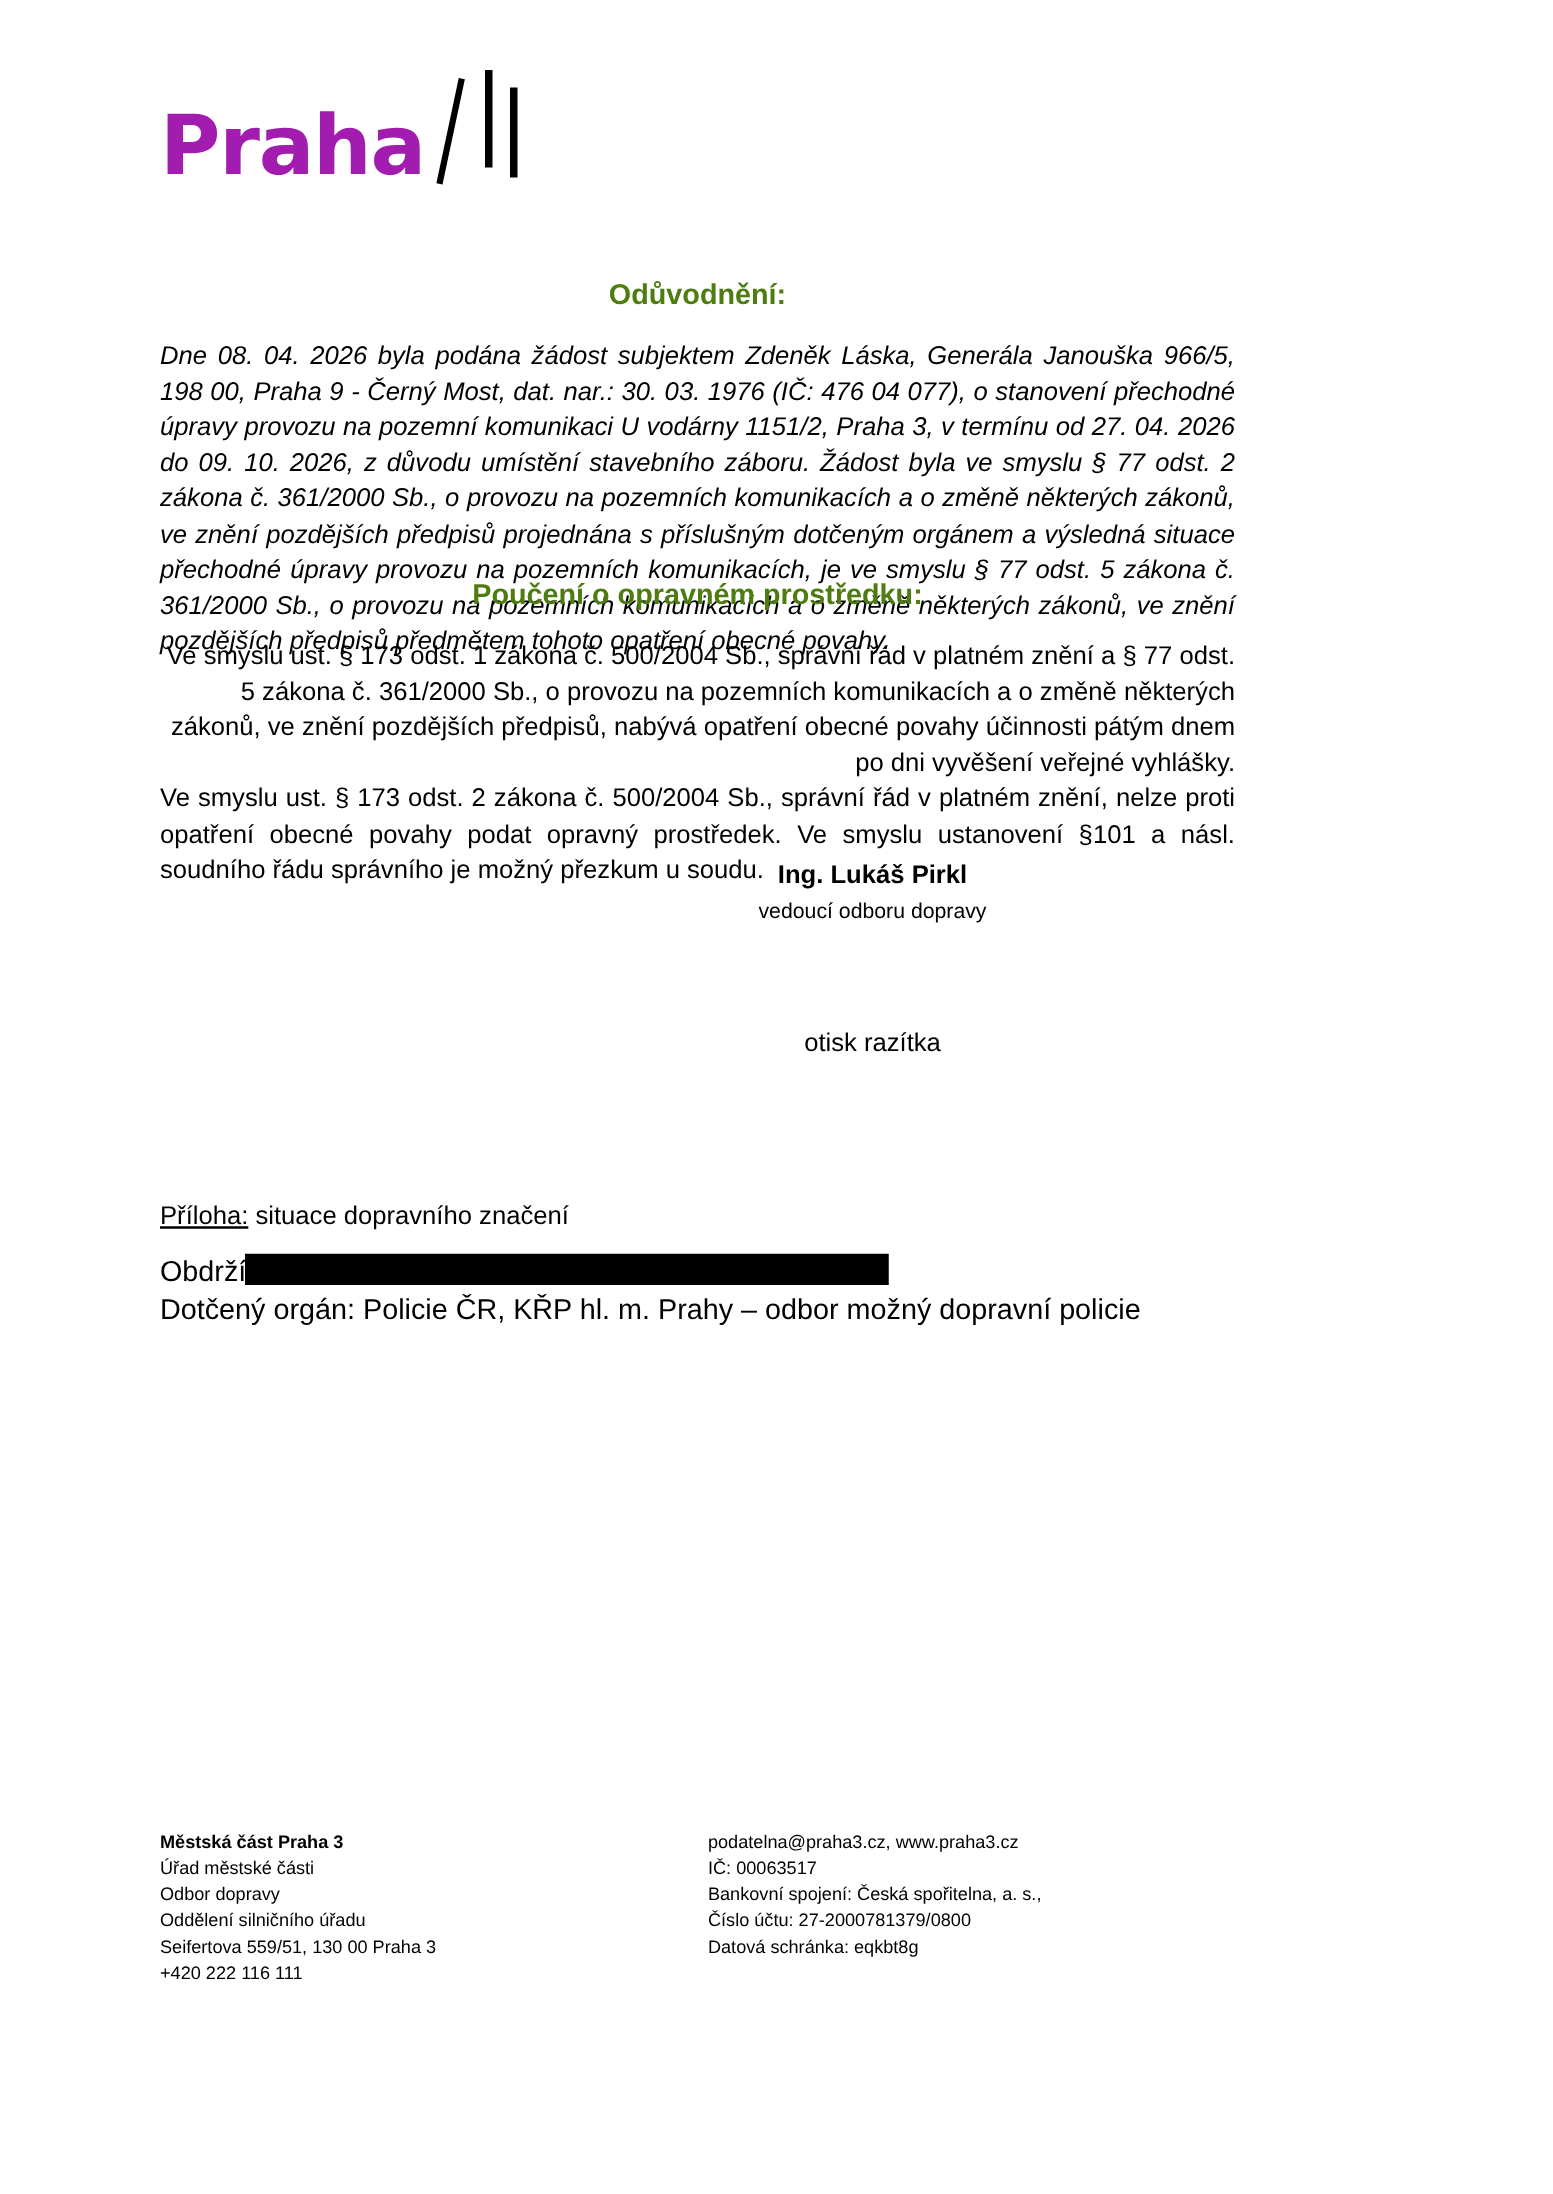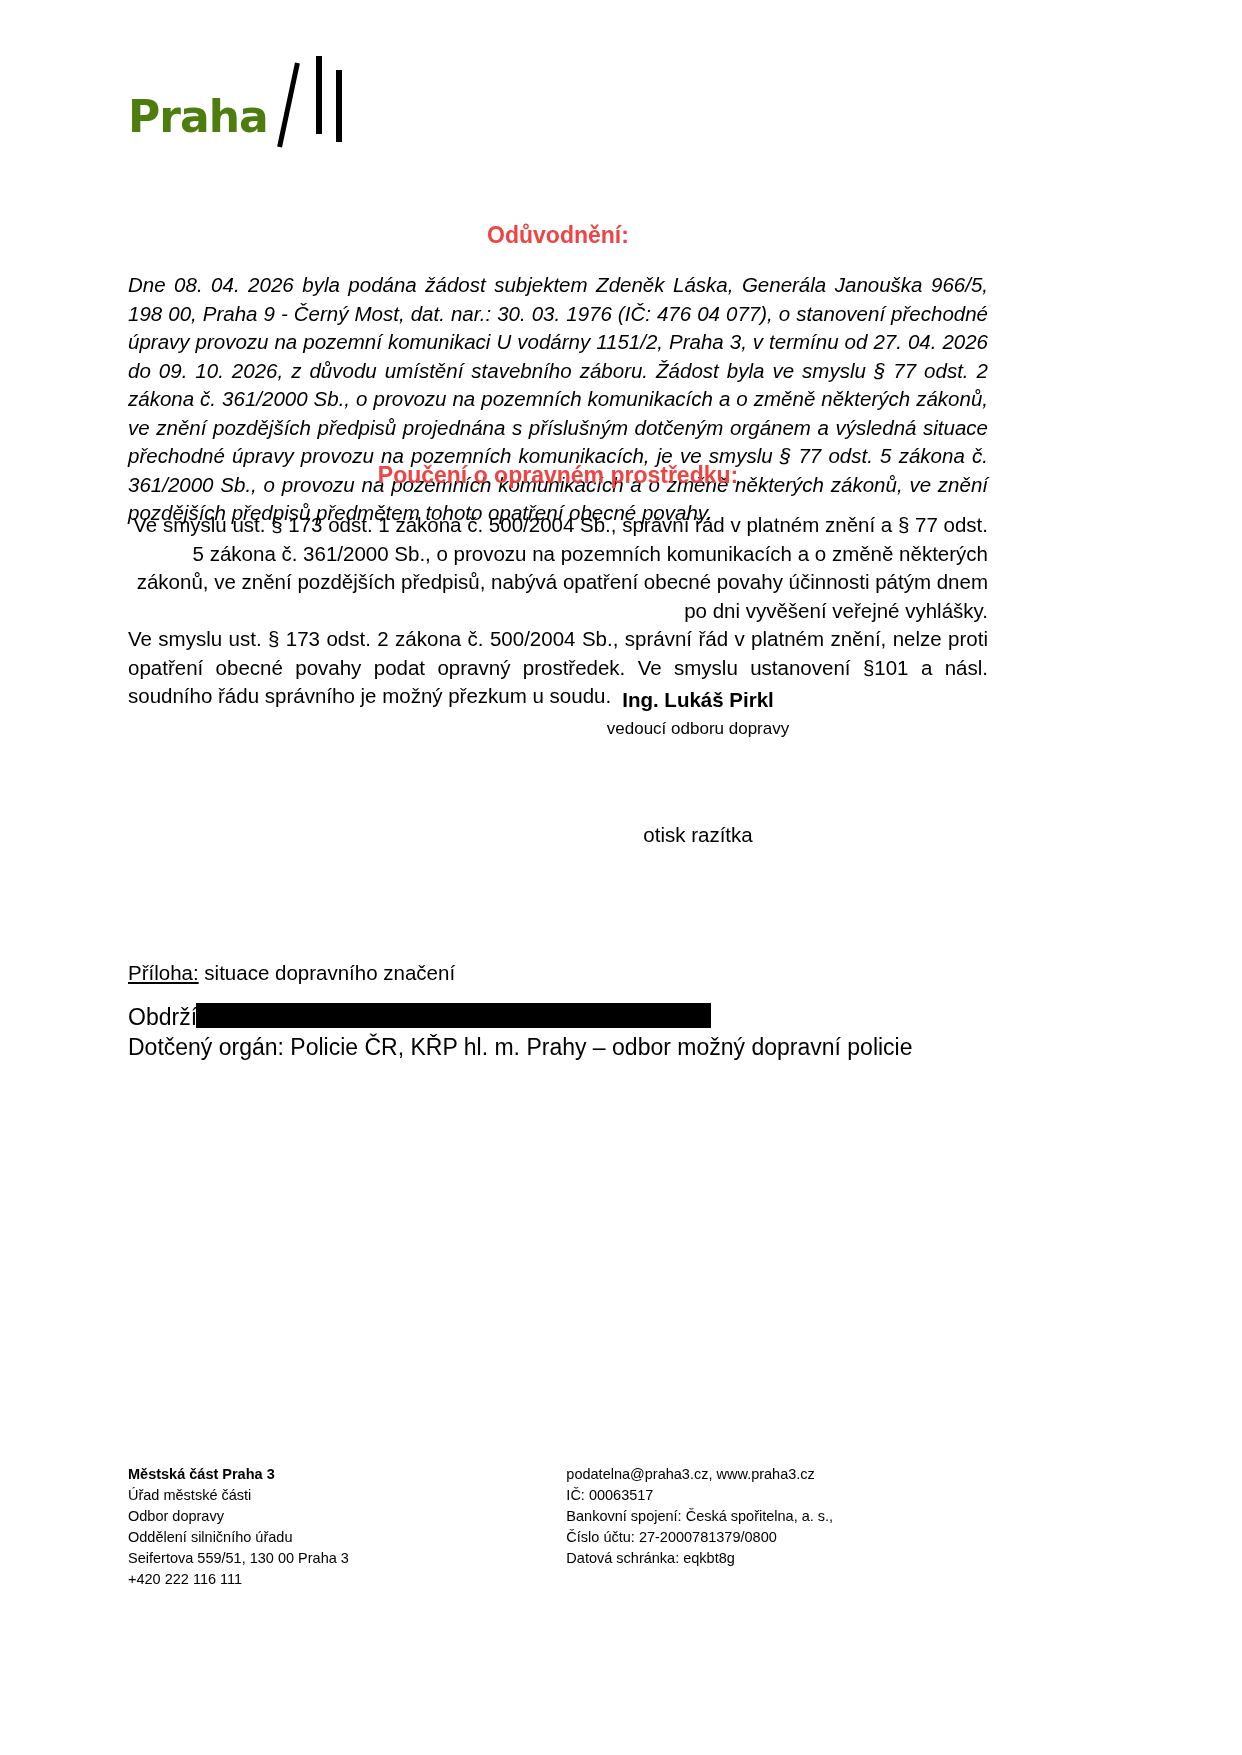--- a/index.html
+++ b/index.html
@@ -25,24 +25,24 @@
     position: absolute;
     left: 128px;
     top: 52px;
     display: flex;
     align-items: flex-end;
     height: 96px;
   }
   .logo-word {
     font-family: "DejaVu Sans", sans-serif;
     font-weight: 700;
-    font-size: 44px;
+    font-size: 66px;
     line-height: 62px;
     letter-spacing: -1px;
-    color: #4d7c0f;
+    color: #a21caf;
   }
   .logo-mark {
     margin-left: 12px;
     position: relative;
     width: 66px;
     height: 92px;
   }
   .logo-mark i {
     position: absolute;
     background: #000;
@@ -73,21 +73,21 @@
   .content {
     position: absolute;
     left: 128px;
     top: 0;
     width: 860px;
   }
   .h-center {
     text-align: center;
     font-weight: 700;
     font-size: 23px;
-    color: #ef4444;
+    color: #4d7c0f;
   }
   .body-text {
     font-size: 20.5px;
     line-height: 28.5px;
     color: #000;
   }
   .justified {
     text-align: justify;
   }
   .sect-odvodneni {

